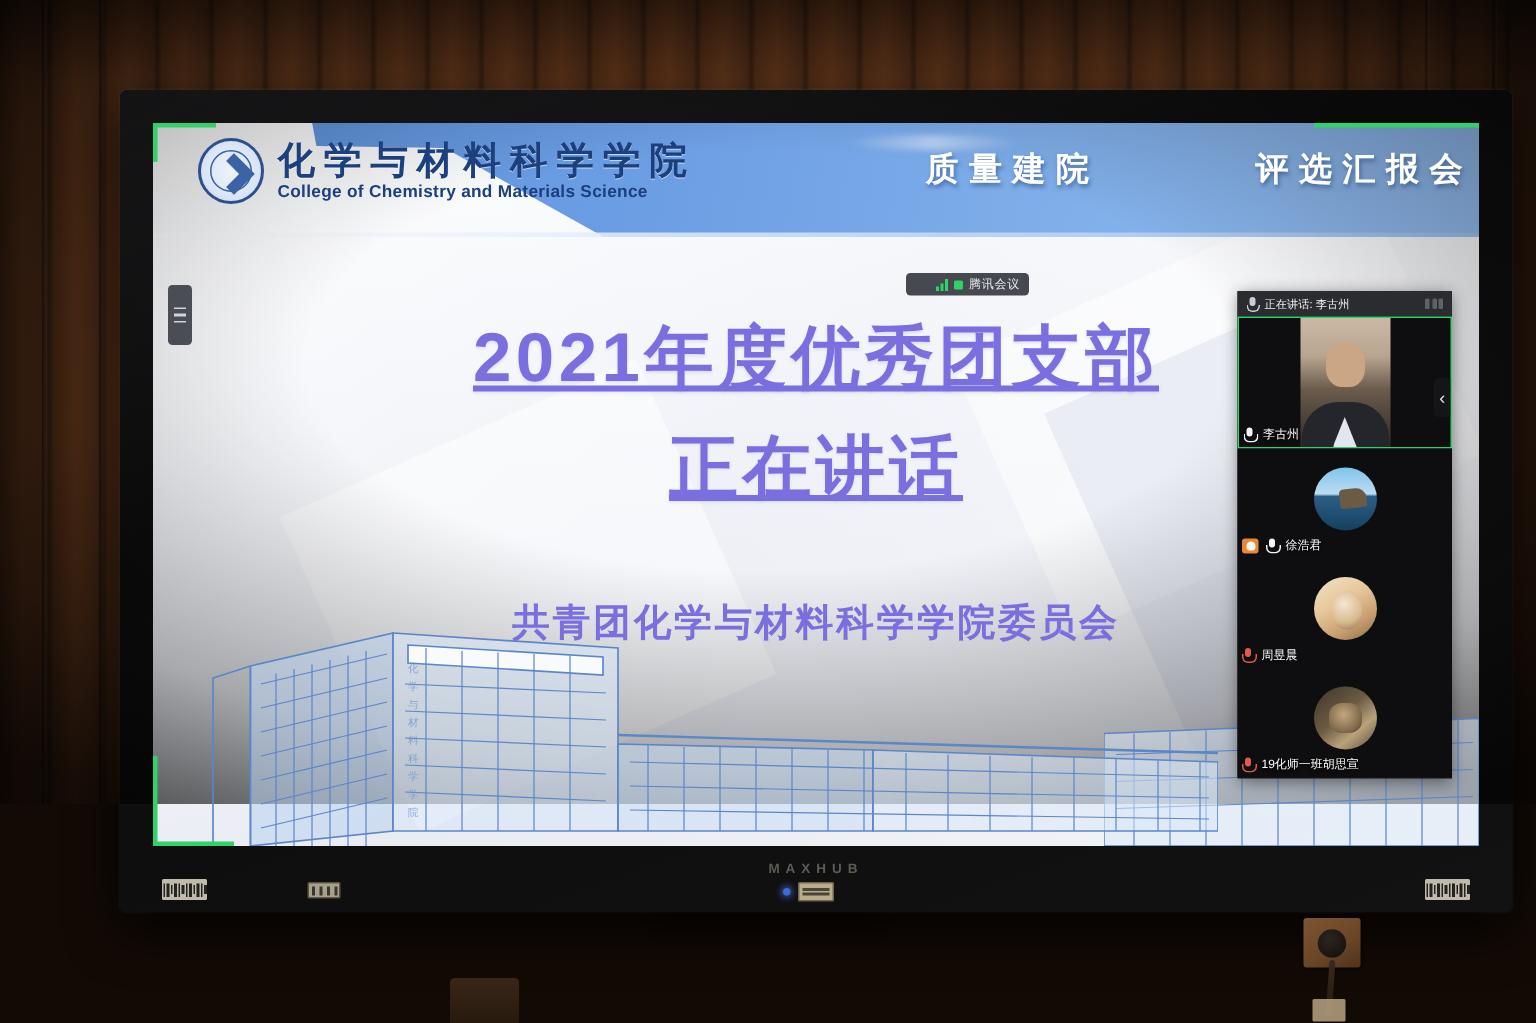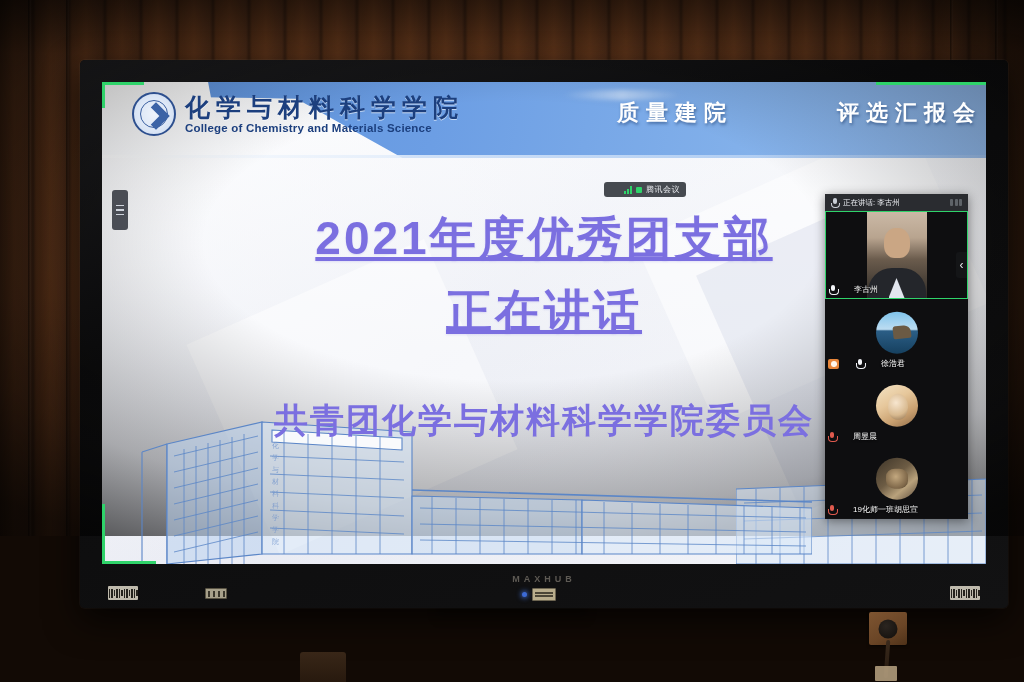--- a/index.html
+++ b/index.html
@@ -151,21 +151,21 @@
   
   #title-wrap { position: absolute; left: 0; top: 120px; width: 100%; text-align: center; z-index: 8; }
   .title-line {
     font-size: 46px; font-weight: bold; color: #7b6fe0;
     letter-spacing: 3px; line-height: 1.58;
     text-shadow: 0 1px 2px rgba(120,110,220,.18);
     text-decoration: underline;
   }
   #subtitle-wrap { position: absolute; left: 0; top: 316px; width: 100%; text-align: center; z-index: 8; }
   #org-line {
-    font-size: 34px; font-weight: bold; color: #7b6fe0; letter-spacing: 2px;
+    font-size: 25px; font-weight: bold; color: #7b6fe0; letter-spacing: 2px;
   }
   #date-line {
     font-size: 25px; font-weight: bold; color: #7b6fe0; letter-spacing: 1px;
     margin-top: 22px;
   }
 
   
   #building { position: absolute; left: 10px; bottom: 0; width: 700px; height: 160px; z-index: 4; }
   #building-right { position: absolute; right: 0; bottom: 0; width: 250px; height: 105px; z-index: 3; }
 
@@ -245,21 +245,21 @@
   }
   .av-3 { background: linear-gradient(140deg, #3d3428 0%, #6d5c44 45%, #b9a27c 70%, #57483a 100%); }
   .av-3::after {
     content: ""; position: absolute; left: 24%; top: 28%; width: 22px; height: 20px;
     background: radial-gradient(circle at 45% 40%, #c3a87f 0%, #7d6648 70%, #3a2f22 100%);
     border-radius: 40%;
   }
 
   .name-row {
     position: absolute; left: 3px; bottom: 3px; z-index: 5;
-    display: flex; align-items: center; gap: 17px;
+    display: flex; align-items: center; gap: 5px;
   }
   .host-badge {
     width: 11px; height: 10px; background: #e8863a; border-radius: 2px;
     display: flex; align-items: center; justify-content: center; flex: none;
   }
   .host-badge::after {
     content: ""; width: 6px; height: 6px; border-radius: 50% 50% 40% 40%;
     background: #fff6ec;
   }
   .mic-on, .mic-off { width: 8px; height: 10px; position: relative; flex: none; }

